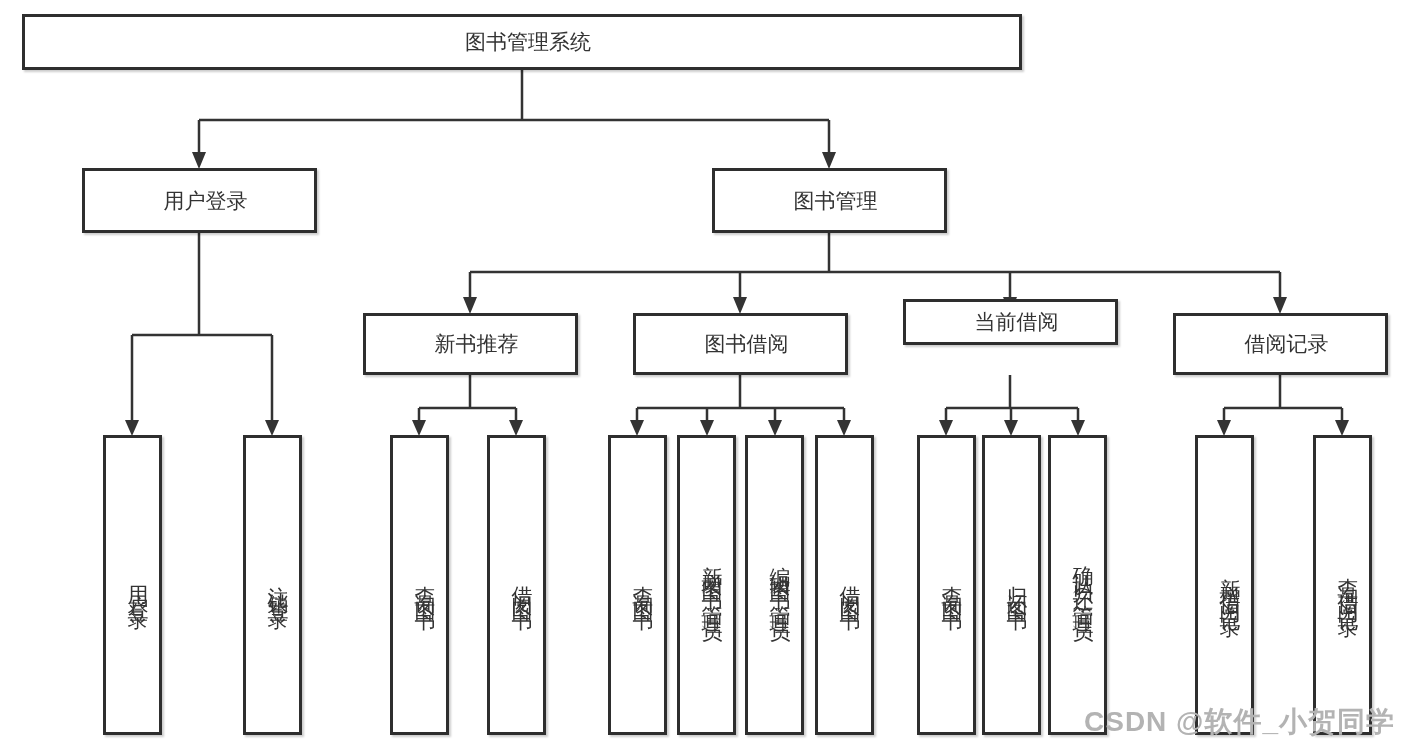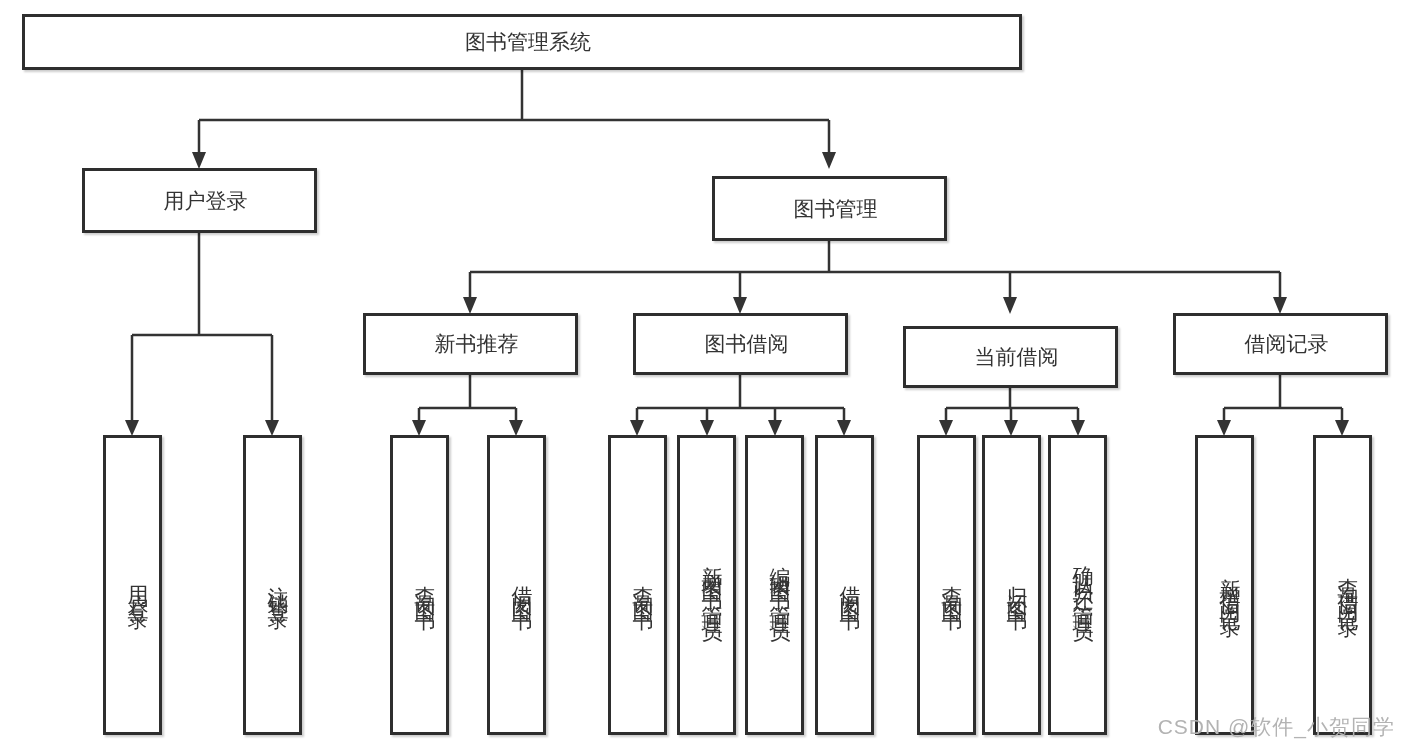--- a/index.html
+++ b/index.html
@@ -44,25 +44,26 @@
     text-orientation: mixed;
     letter-spacing: 8px;
     font-size: 21px;
     color: var(--text);
     line-height: 1;
   }
   .watermark {
     position: absolute;
     right: 10px;
     bottom: 6px;
-    font-size: 21px;
+    font-size: 28px;
     color: var(--watermark);
     letter-spacing: 1px;
     z-index: 5;
     white-space: nowrap;
+    font-weight: bold;
   }
 </style>
 </head>
 <body>
 
 <div class="canvas">
 
   <svg class="connectors" viewBox="0 0 1405 747" xmlns="http://www.w3.org/2000/svg" aria-hidden="true">
 
     <path d="M522 70 L522 120 M199 120 L829 120 M199 120 L199 153 M829 120 L829 153" stroke="#333333" stroke-width="2.5" fill="none"></path>
@@ -97,25 +98,25 @@
       M939 420 L953 420 L946 436 Z
       M1004 420 L1018 420 L1011 436 Z
       M1071 420 L1085 420 L1078 436 Z
       M1217 420 L1231 420 L1224 436 Z
       M1335 420 L1349 420 L1342 436 Z"></path>
   </svg>
 
   <div class="box" style="left:22px; top:14px; width:1000px; height:56px;">图书管理系统</div>
 
   <div class="box" style="left:82px; top:168px; width:235px; height:65px;">用户登录</div>
-  <div class="box" style="left:712px; top:168px; width:235px; height:65px;margin-top:8px;">图书管理</div>
+  <div class="box" style="left:712px; top:168px; width:235px; height:65px;">图书管理</div>
 
   <div class="box" style="left:633px; top:313px; width:215px; height:62px;">图书借阅</div>
   <div class="box" style="left:363px; top:313px; width:215px; height:62px;">新书推荐</div>
-  <div class="box" style="left:903px; top:326px; width:215px; height:62px;">当前借阅</div>
+  <div class="box" style="left:903px; top:299px; width:215px; height:46px;">当前借阅</div>
   <div class="box" style="left:1173px; top:313px; width:215px; height:62px;">借阅记录</div>
 
   <div class="box" style="left:103px; top:435px; width:59px; height:300px;">
     <span class="vtext">用户登录</span>
   </div>
   <div class="box" style="left:243px; top:435px; width:59px; height:300px;">
     <span class="vtext">注销登录</span>
   </div>
 
   <div class="box" style="left:390px; top:435px; width:59px; height:300px;">

